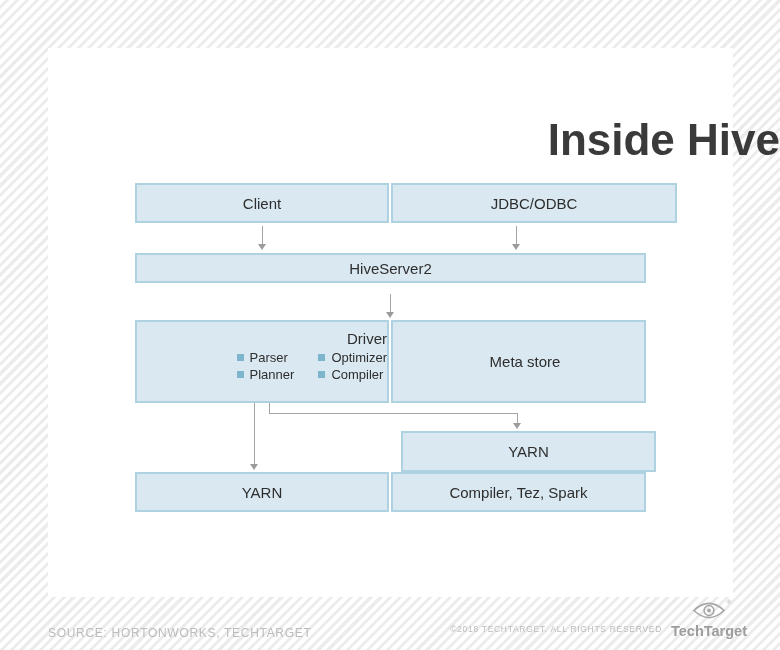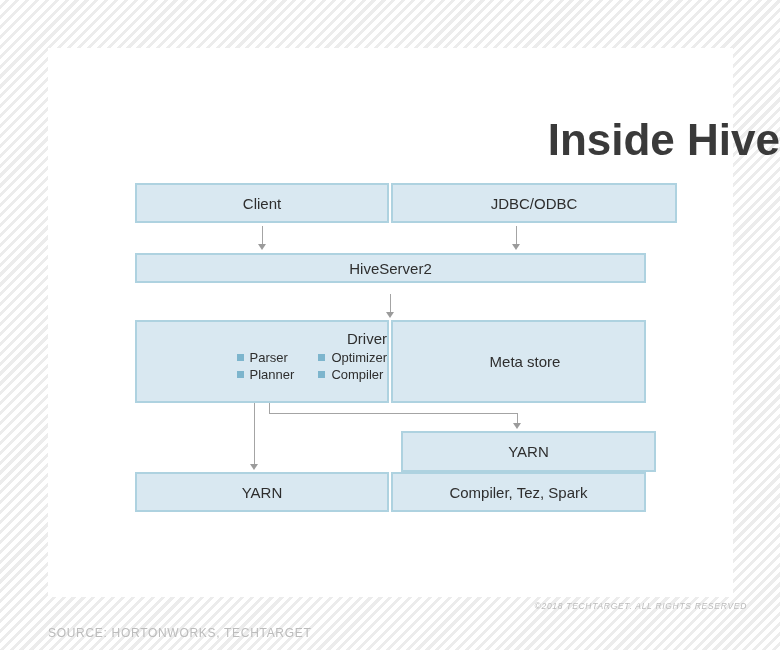--- a/index.html
+++ b/index.html
@@ -40,21 +40,21 @@
   .aline-h{position:absolute;height:1px;background:#a4a4a4;}
   .ahead{position:absolute;width:0;height:0;
     border-left:4px solid transparent;border-right:4px solid transparent;
     border-top:6px solid #9b9b9b;}
   .footer-source{
     position:absolute;left:48px;top:626px;
     font-size:12px;letter-spacing:0.7px;color:#bcbcbc;
   }
   .footer-right{
     position:absolute;right:33px;top:601px;
-    display:flex;align-items:flex-end;gap:9px;font-style:italic;
+    display:flex;align-items:flex-end;gap:9px;
   }
   .footer-copyright{font-size:8.5px;letter-spacing:0.7px;color:#bcbcbc;padding-bottom:5px;}
   .brand{display:flex;flex-direction:column;align-items:center;line-height:1;}
   .brand-eye{position:relative;}
   .brand-reg{position:absolute;right:-5px;top:-2px;font-size:6px;color:#a8a8a8;}
   .brand-name{font-size:14.5px;font-weight:700;color:#9d9d9d;letter-spacing:0px;margin-top:1px;}
 </style>
 </head>
 <body>
 
@@ -131,13 +131,24 @@
   <div class="aline-v" style="left:269px;top:403px;height:11px;"></div>
   <div class="aline-h" style="left:269px;top:413px;width:249px;"></div>
   <div class="aline-v" style="left:517px;top:413px;height:12px;"></div>
   <div class="ahead" style="left:513px;top:423px;"></div>
 </div>
 
 <div class="footer-source">SOURCE: HORTONWORKS, TECHTARGET</div>
 
 <div class="footer-right">
   <span class="footer-copyright">©2018 TECHTARGET. ALL RIGHTS RESERVED</span>
+  <div class="brand">
+    <div class="brand-eye">
+      <svg width="34" height="19" viewBox="0 0 36 20" aria-hidden="true">
+        <path d="M2,10 Q18,-5 34,10 Q18,25 2,10 Z" fill="none" stroke="#a6a6a6" stroke-width="1.6"></path>
+        <circle cx="18" cy="10" r="5.2" fill="none" stroke="#a6a6a6" stroke-width="1.6"></circle>
+        <circle cx="18" cy="10" r="2" fill="#a6a6a6"></circle>
+      </svg>
+      <span class="brand-reg">®</span>
+    </div>
+    <span class="brand-name">TechTarget</span>
+  </div>
 </div>
 
 </body></html>

